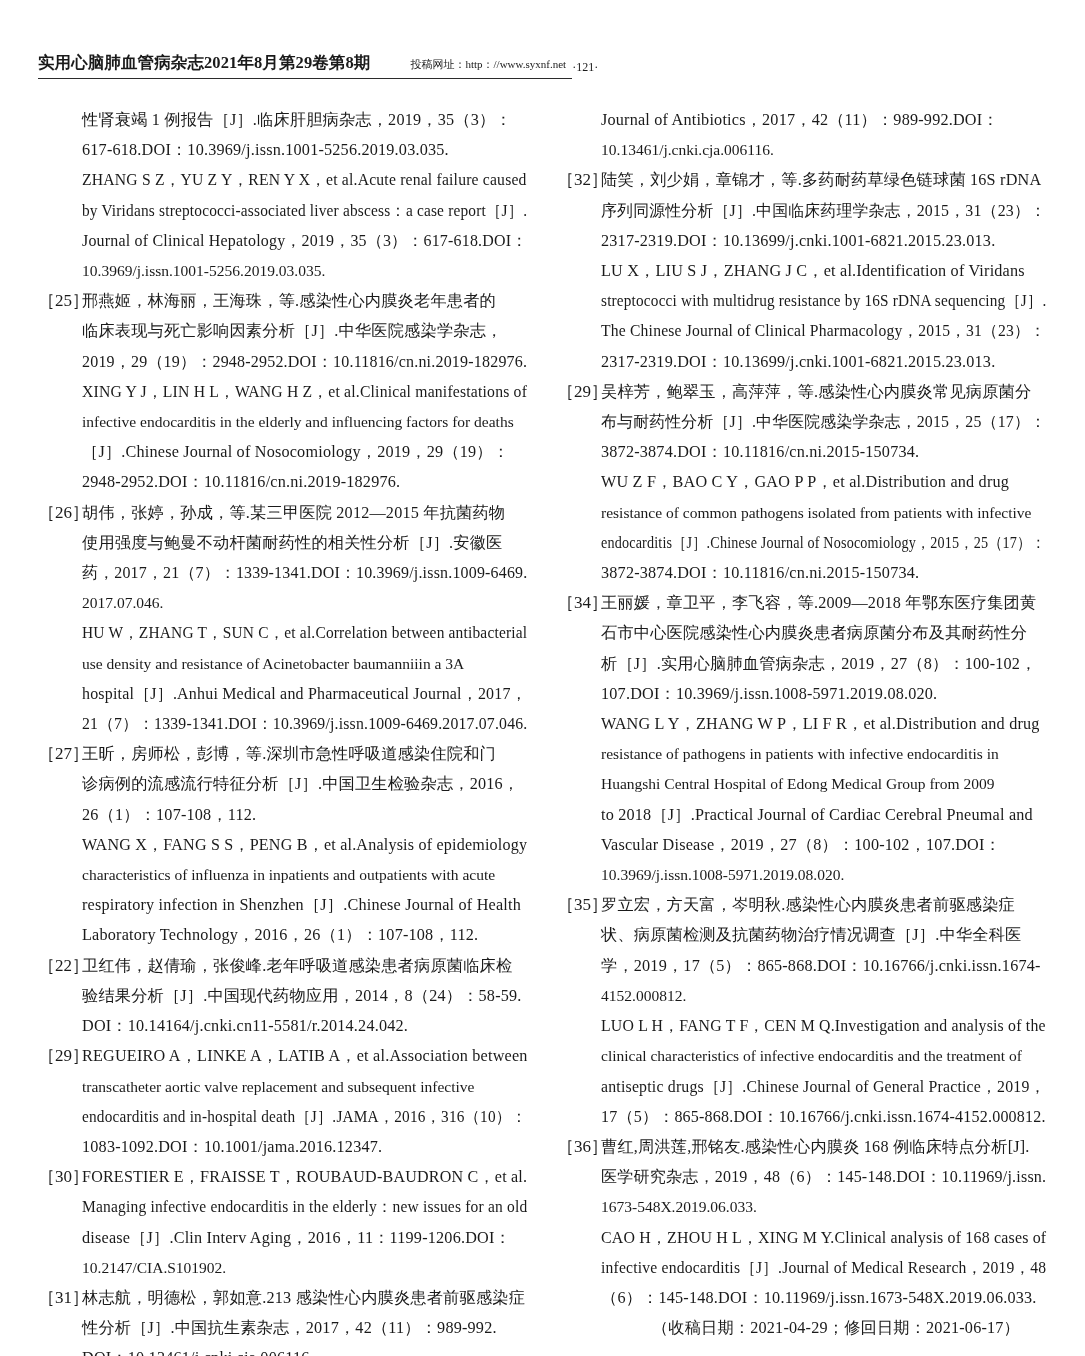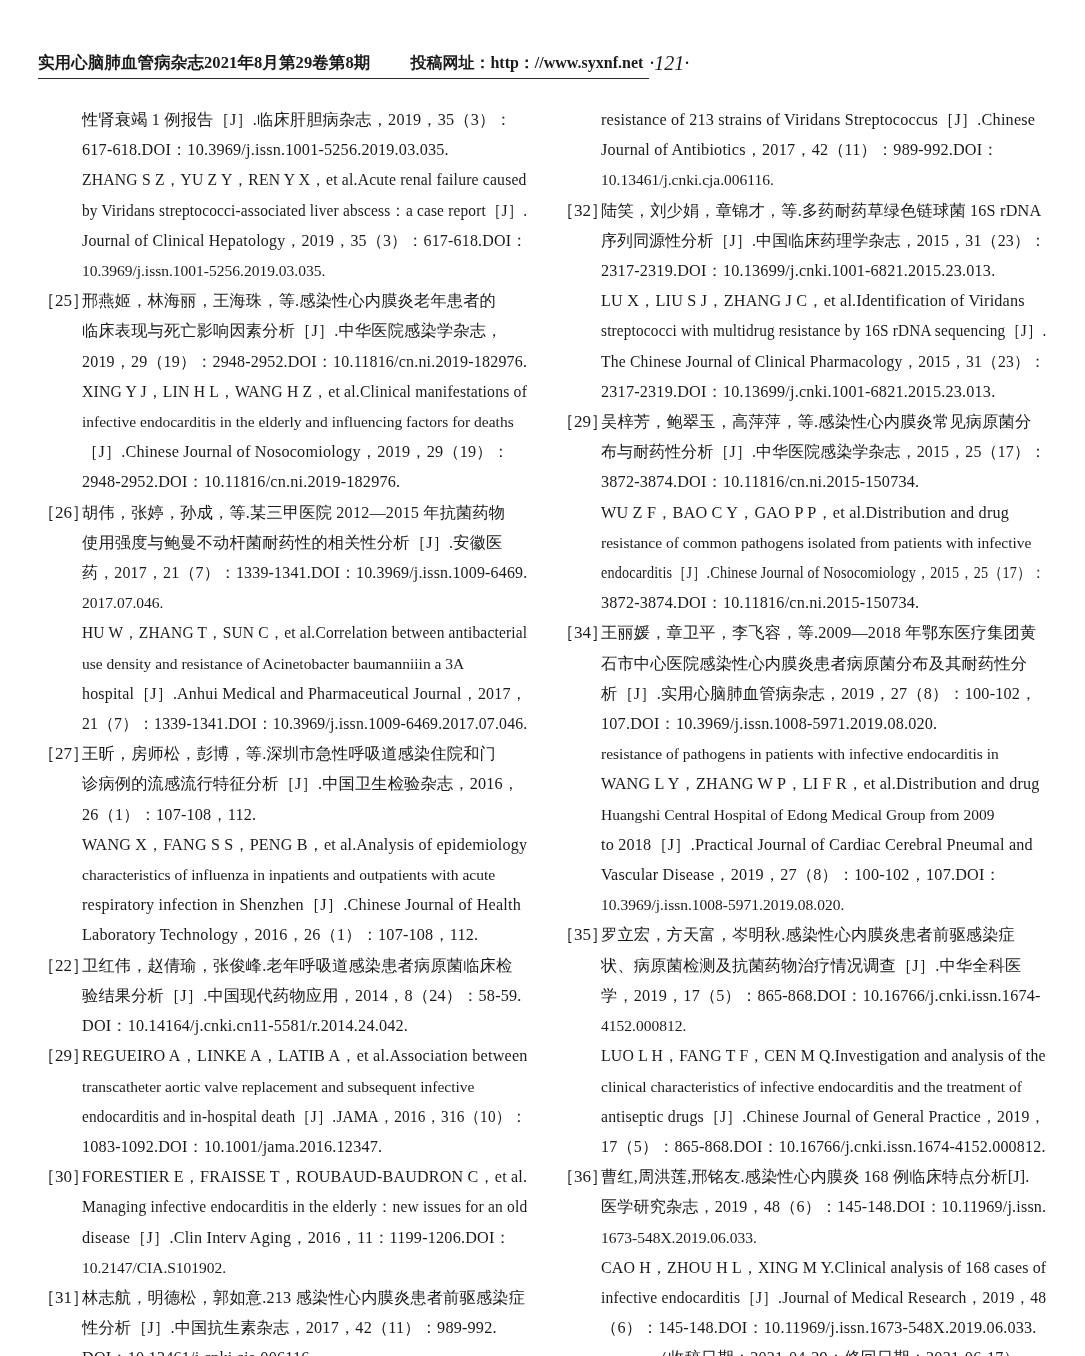--- a/index.html
+++ b/index.html
@@ -41,29 +41,28 @@
     font-size: 16.5px;
     font-weight: 700;
     letter-spacing: 0.1px;
     white-space: nowrap;
   }
   .rh-gap {
     display: inline-block;
     width: 40px;
   }
   .rh-site {
-    font-size: 16px;
-    font-weight: 700;
+    font-size: 11px;
+    font-weight: 400;
     white-space: nowrap;
   }
   .rh-page {
-    font-size: 20px;
+    font-size: 12px;
     padding-bottom: 4px;
     white-space: nowrap;
-    font-style: italic;
   }
 
   
   .columns {
     position: absolute;
     top: 105px;
     left: 38px;
     width: 1009px;
     display: flex;
     gap: 30px;
@@ -166,42 +165,41 @@
           <div class="line zh">林志航，明德松，郭如意.213 感染性心内膜炎患者前驱感染症</div>
           <div class="line zh">性分析［J］.中国抗生素杂志，2017，42（11）：989-992.</div>
           <div class="line zh">DOI：10.13461/j.cnki.cja.006116.</div>
         </div>
       </div>
     </div>
   <div class="col" id="col-right">
       <div class="ref cont">
         <div class="ref-marker"></div>
         <div class="ref-body">
-          <div class="line zh">resistance of 213 strains of Viridans Streptococcus［J］.Chinese</div>
           <div class="line zh">Journal of Antibiotics，2017，42（11）：989-992.DOI：</div>
           <div class="line">10.13461/j.cnki.cja.006116.</div>
         </div>
       </div>
       <div class="ref">
         <div class="ref-marker">［32］</div>
         <div class="ref-body"><div class="line zh">陆笑，刘少娟，章锦才，等.多药耐药草绿色链球菌 16S rDNA</div><div class="line zh" style="display: inline-block; transform-origin: left center; transform: scaleX(0.9802); width: 454px;">序列同源性分析［J］.中国临床药理学杂志，2015，31（23）：</div><div class="line zh">2317-2319.DOI：10.13699/j.cnki.1001-6821.2015.23.013.</div><div class="line zh">LU X，LIU S J，ZHANG J C，et al.Identification of Viridans</div><div class="line zh" style="display: inline-block; transform-origin: left center; transform: scaleX(0.9428); width: 472px;">streptococci with multidrug resistance by 16S rDNA sequencing［J］.</div><div class="line zh" style="display: inline-block; transform-origin: left center; transform: scaleX(0.9653); width: 461px;">The Chinese Journal of Clinical Pharmacology，2015，31（23）：</div><div class="line zh">2317-2319.DOI：10.13699/j.cnki.1001-6821.2015.23.013.</div></div>
       </div>
       <div class="ref">
         <div class="ref-marker">［29］</div>
         <div class="ref-body"><div class="line zh">吴梓芳，鲍翠玉，高萍萍，等.感染性心内膜炎常见病原菌分</div><div class="line zh" style="display: inline-block; transform-origin: left center; transform: scaleX(0.9802); width: 454px;">布与耐药性分析［J］.中华医院感染学杂志，2015，25（17）：</div><div class="line zh">3872-3874.DOI：10.11816/cn.ni.2015-150734.</div><div class="line zh">WU Z F，BAO C Y，GAO P P，et al.Distribution and drug</div><div class="line">resistance of common pathogens isolated from patients with infective</div><div class="line zh" style="display: inline-block; transform-origin: left center; transform: scaleX(0.8743); width: 509px;">endocarditis［J］.Chinese Journal of Nosocomiology，2015，25（17）：</div><div class="line zh">3872-3874.DOI：10.11816/cn.ni.2015-150734.</div></div>
       </div>
       <div class="ref">
         <div class="ref-marker">［34］</div>
         <div class="ref-body">
           <div class="line zh">王丽媛，章卫平，李飞容，等.2009—2018 年鄂东医疗集团黄</div>
           <div class="line zh">石市中心医院感染性心内膜炎患者病原菌分布及其耐药性分</div>
           <div class="line zh">析［J］.实用心脑肺血管病杂志，2019，27（8）：100-102，</div>
           <div class="line zh">107.DOI：10.3969/j.issn.1008-5971.2019.08.020.</div>
+          <div class="line zh">WANG L Y，ZHANG W P，LI F R，et al.Distribution and drug</div>
           <div class="line">resistance of pathogens in patients with infective endocarditis in</div>
-          <div class="line zh">WANG L Y，ZHANG W P，LI F R，et al.Distribution and drug</div>
           <div class="line">Huangshi Central Hospital of Edong Medical Group from 2009</div>
           <div class="line zh">to 2018［J］.Practical Journal of Cardiac Cerebral Pneumal and</div>
           <div class="line zh">Vascular Disease，2019，27（8）：100-102，107.DOI：</div>
           <div class="line">10.3969/j.issn.1008-5971.2019.08.020.</div>
         </div>
       </div>
       <div class="ref">
         <div class="ref-marker">［35］</div>
         <div class="ref-body"><div class="line zh">罗立宏，方天富，岑明秋.感染性心内膜炎患者前驱感染症</div><div class="line zh">状、病原菌检测及抗菌药物治疗情况调查［J］.中华全科医</div><div class="line zh">学，2019，17（5）：865-868.DOI：10.16766/j.cnki.issn.1674-</div><div class="line">4152.000812.</div><div class="line zh" style="display: inline-block; transform-origin: left center; transform: scaleX(0.9759); width: 456px;">LUO L H，FANG T F，CEN M Q.Investigation and analysis of the</div><div class="line">clinical characteristics of infective endocarditis and the treatment of</div><div class="line zh" style="display: inline-block; transform-origin: left center; transform: scaleX(0.978); width: 455px;">antiseptic drugs［J］.Chinese Journal of General Practice，2019，</div><div class="line zh" style="display: inline-block; transform-origin: left center; transform: scaleX(0.9911); width: 449px;">17（5）：865-868.DOI：10.16766/j.cnki.issn.1674-4152.000812.</div></div>
       </div>

